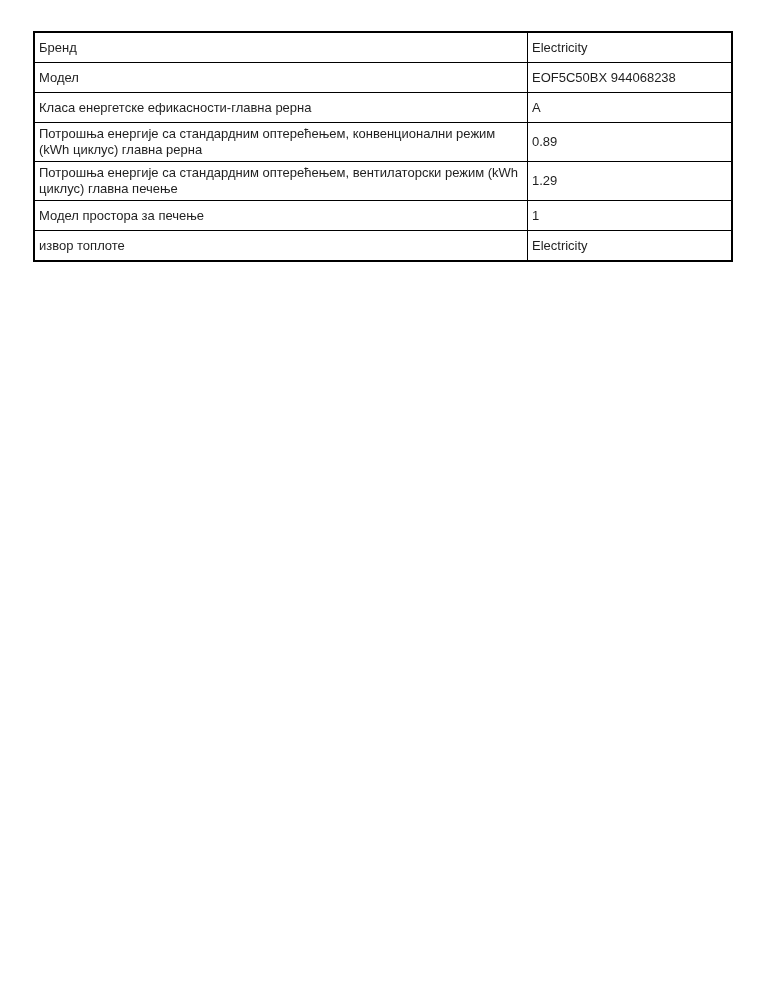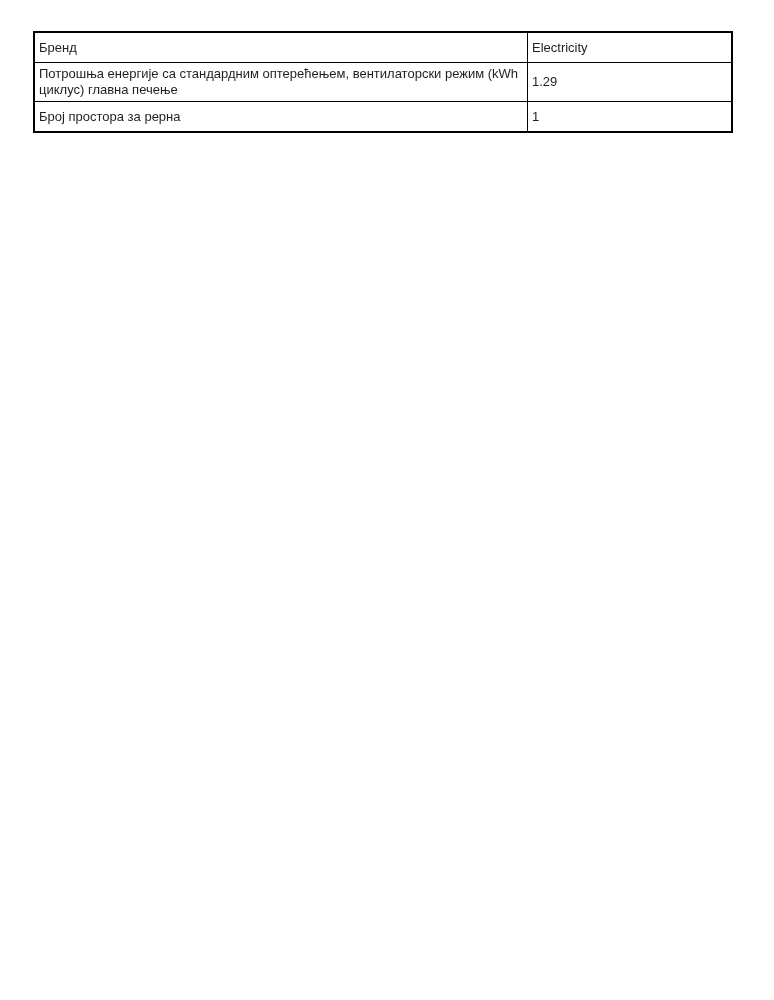--- a/index.html
+++ b/index.html
@@ -41,22 +41,38 @@
 <body>
 
 <div class="page">
   <table class="spec-table">
     <tbody>
       <tr>
         <td class="label-cell">Бренд</td>
         <td class="value-cell">Electricity</td>
       </tr>
       <tr>
+        <td class="label-cell">Модел</td>
+        <td class="value-cell">EOF5C50BX 944068238</td>
+      </tr>
+      <tr>
+        <td class="label-cell">Класа енергетске ефикасности-главна рерна</td>
+        <td class="value-cell">A</td>
+      </tr>
+      <tr>
+        <td class="label-cell">Потрошња енергије са стандардним оптерећењем, конвенционални режим (kWh циклус) главна рерна</td>
+        <td class="value-cell">0.89</td>
+      </tr>
+      <tr>
         <td class="label-cell">Потрошња енергије са стандардним оптерећењем, вентилаторски режим (kWh циклус) главна печење</td>
         <td class="value-cell">1.29</td>
       </tr>
       <tr>
-        <td class="label-cell">Број простора за рерна</td>
+        <td class="label-cell">Модел простора за печење</td>
         <td class="value-cell">1</td>
+      </tr>
+      <tr>
+        <td class="label-cell">извор топлоте</td>
+        <td class="value-cell">Electricity</td>
       </tr>
     </tbody>
   </table>
 </div>
 
 </body></html>

